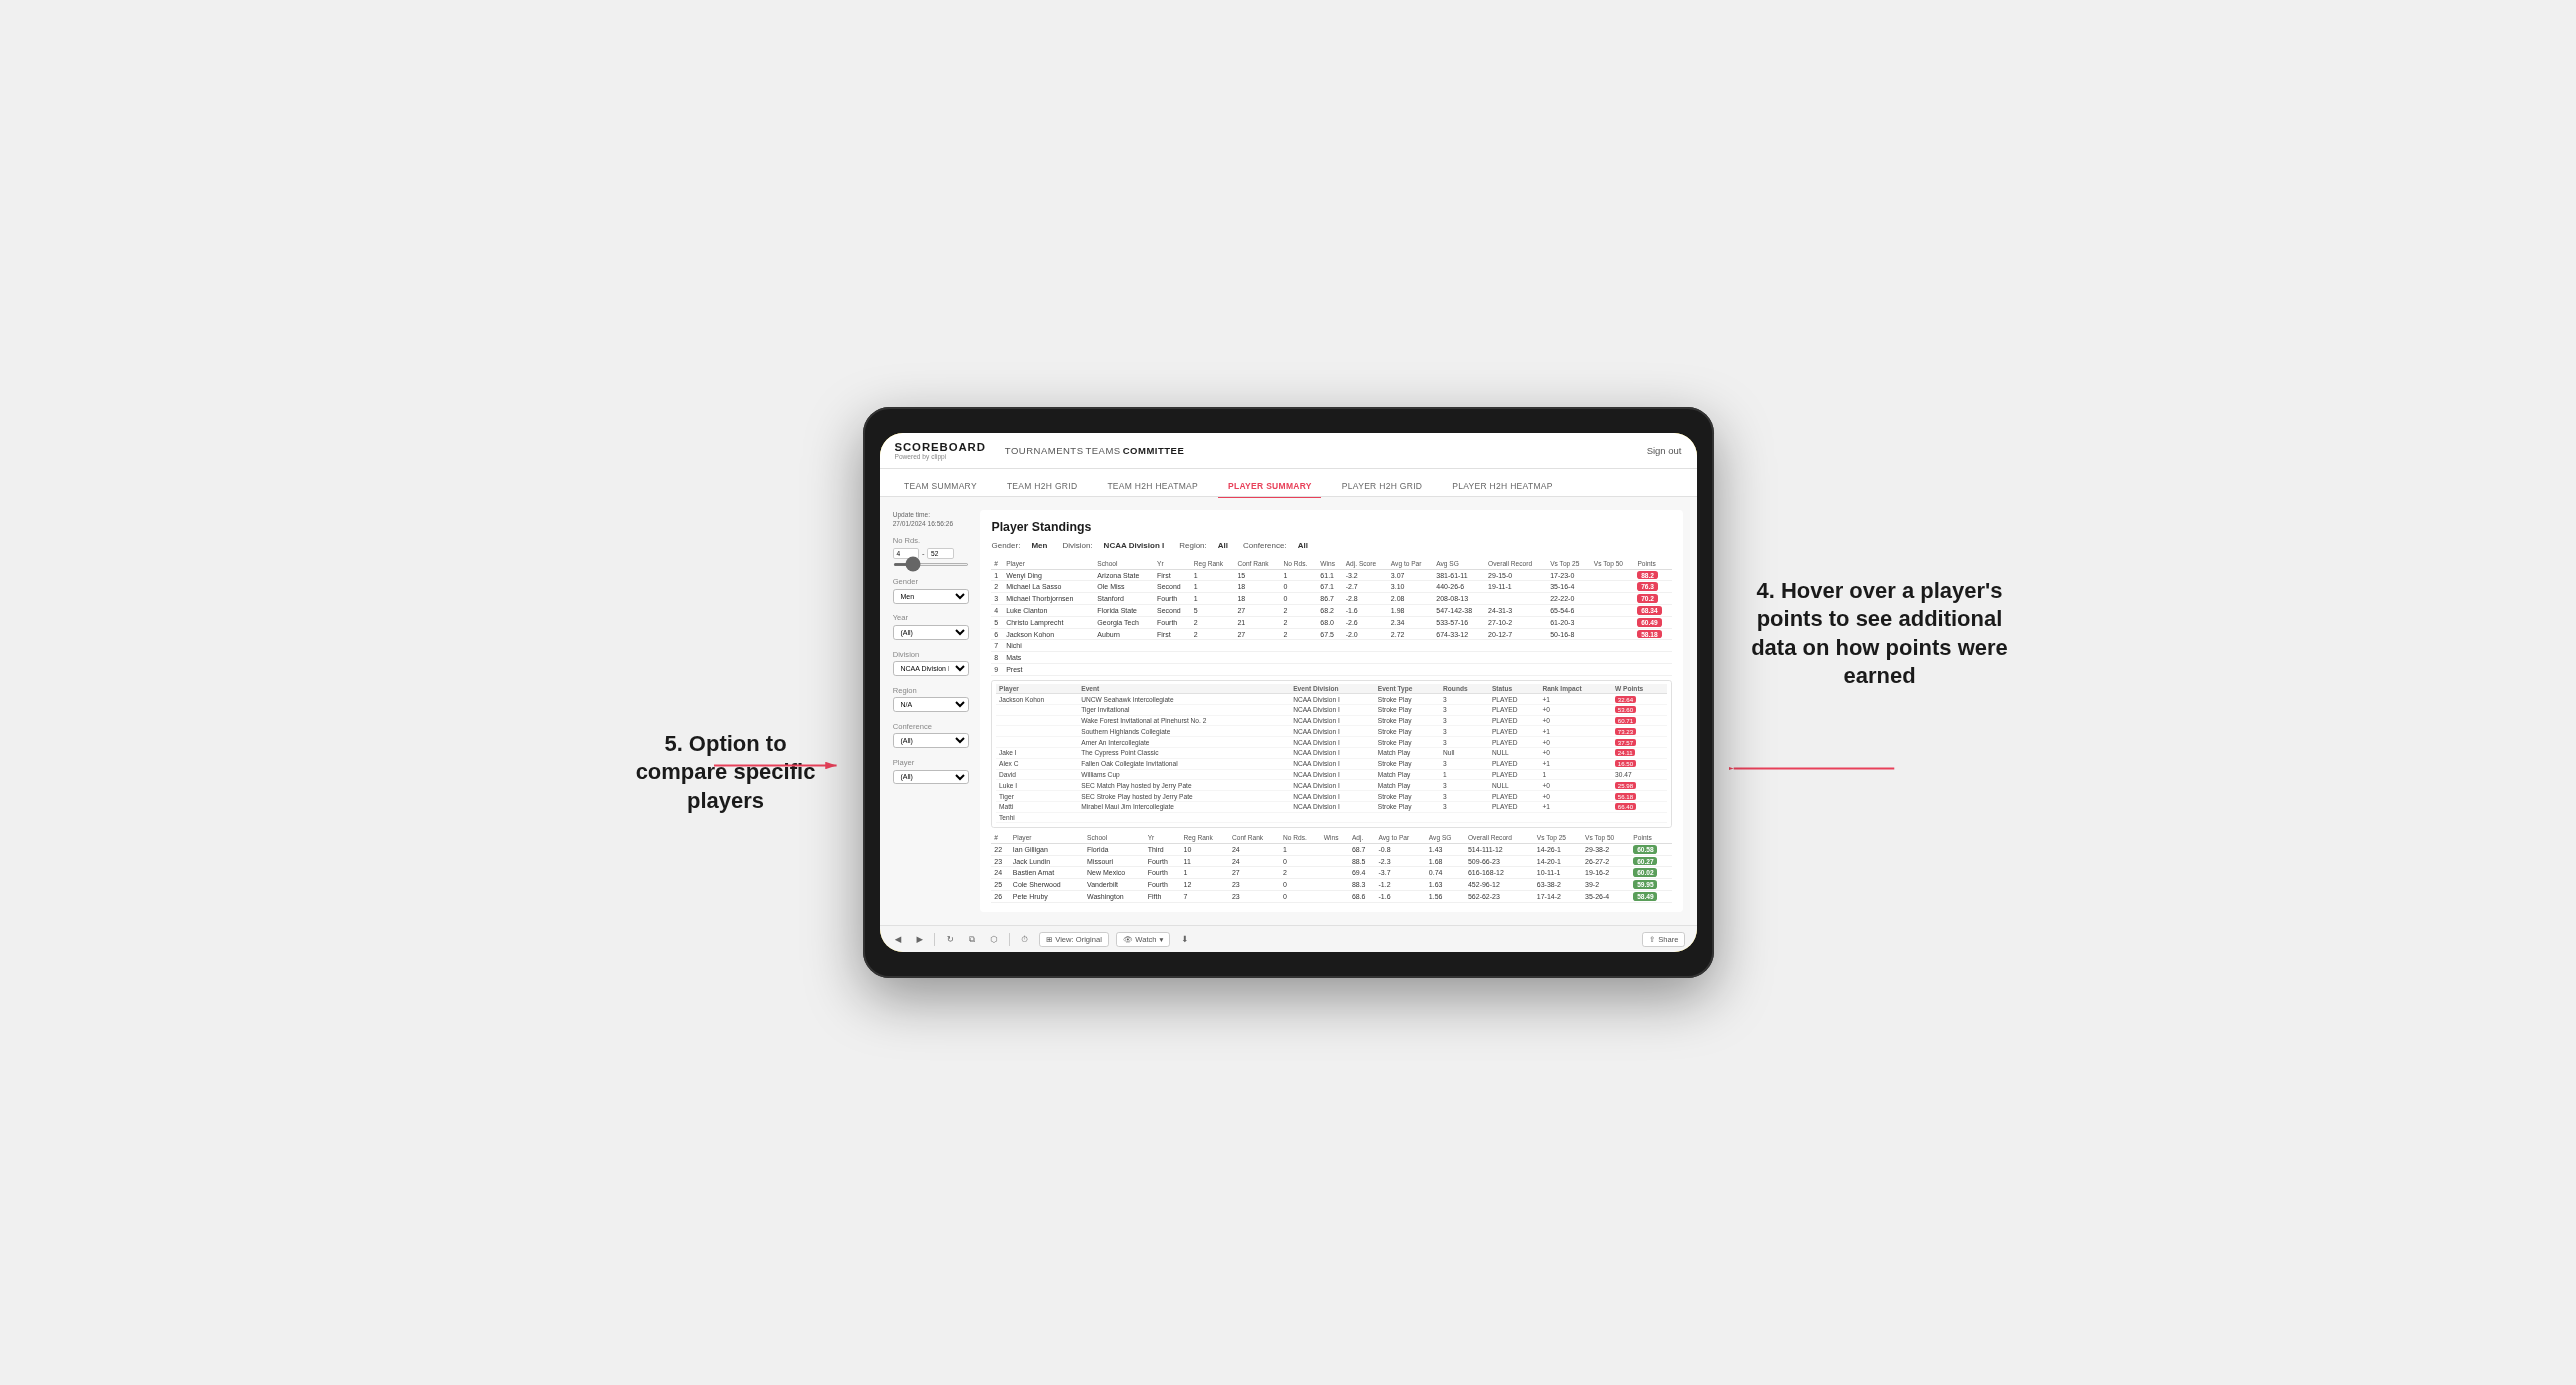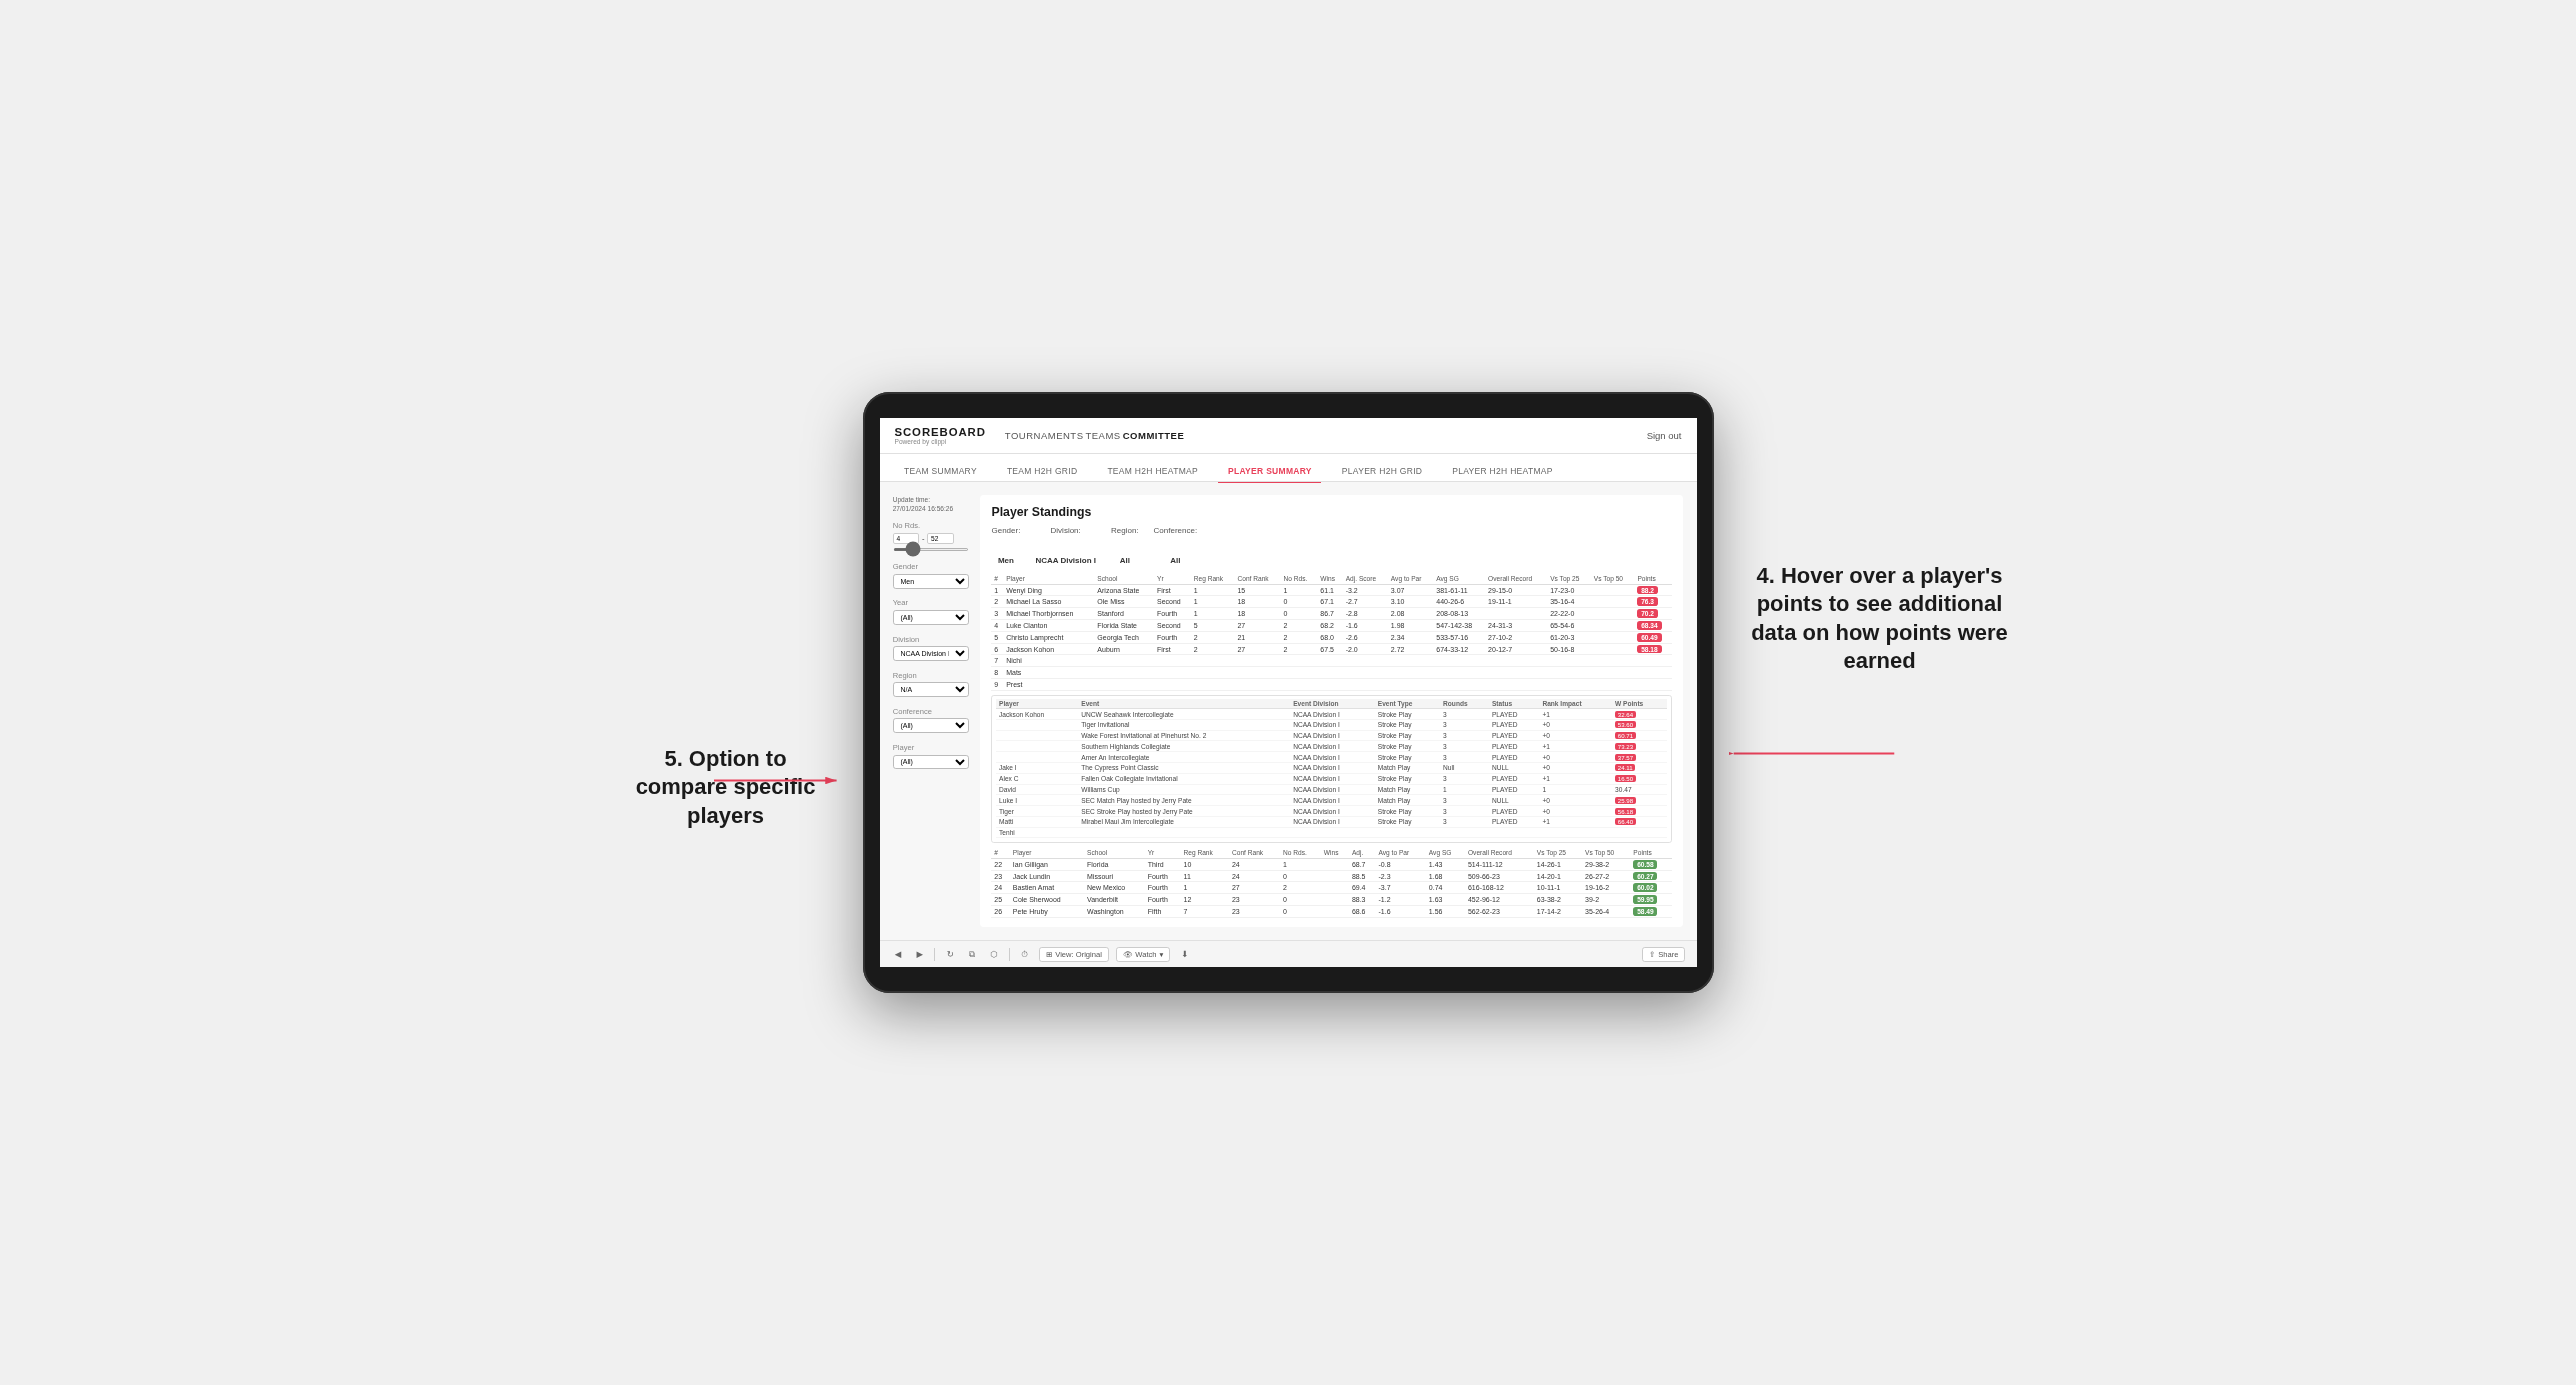--- a/index.html
+++ b/index.html
@@ -22,21 +22,21 @@
     .tablet-frame {
       background: #1a1a1a;
       border-radius: 26.5px;
       padding: 26.5px 17px;
       box-shadow: 0 19px 57px rgba(0,0,0,0.4), inset 0 0 0 1.9px #333;
       position: relative;
     }
 
     .tablet-screen {
       background: #fde047;
-      border-radius: 0;
+      border-radius: 23px;
       overflow: hidden;
       width: 100%;
     }
 
     
     .top-nav {
       background: #fff;
       border-bottom: 0.9px solid #e0e0e0;
       display: flex;
       align-items: center;
@@ -192,23 +192,21 @@
       display: flex;
       gap: 15px;
       font-size: 8px;
       color: #333;
       margin-bottom: 7.6px;
       align-items: center;
     }
 
     .filter-item {
       display: flex;
-      align-items: center;
-      gap: 21px;
-      flex-direction: column;
+      gap: 11px;
     }
 
     .filter-label {
       color: #555;
     }
 
     .filter-value {
       font-weight: bold;
     }
 

